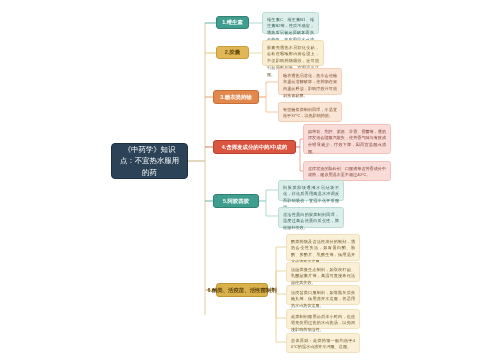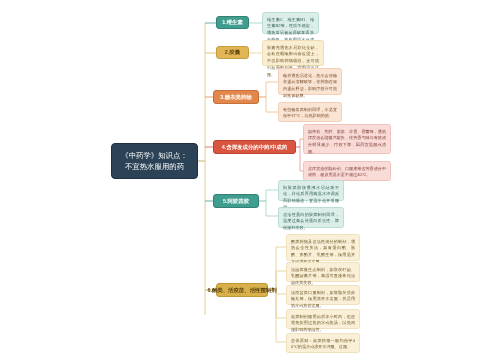--- a/index.html
+++ b/index.html
@@ -80,21 +80,21 @@
       <path d="M259,201 H266 V216 H278" stroke="#9ecfc6"></path>
 
       <path d="M268,290 H276 V247 H286" stroke="#e2cd91"></path>
       <path d="M268,290 H276 V271 H286" stroke="#e2cd91"></path>
       <path d="M268,290 H276 V294 H286" stroke="#e2cd91"></path>
       <path d="M268,290 H276 V318 H286" stroke="#e2cd91"></path>
       <path d="M268,290 H276 V342 H286" stroke="#e2cd91"></path>
     </g>
   </svg>
 
-  <div class="node root" style="left:111px;top:143px;width:87px;height:36px;">
+  <div class="node root" style="left:111px;top:143px;width:77px;height:36px;">
     <span>《中药学》知识点：不宜热水服用的药</span>
   </div>
 
   <div class="node branch b-teal" style="left:216px;top:16px;width:33px;height:13px;">
     <span>1.维生素</span>
   </div>
   <div class="node leaf l-teal" style="left:262px;top:12px;width:57px;height:22px;">
     <span>维生素C、维生素B1、维生素B2等，性质不稳定，遇热后易被还原破坏而失去药效，故应用温水或凉开水送服。</span>
   </div>
 

